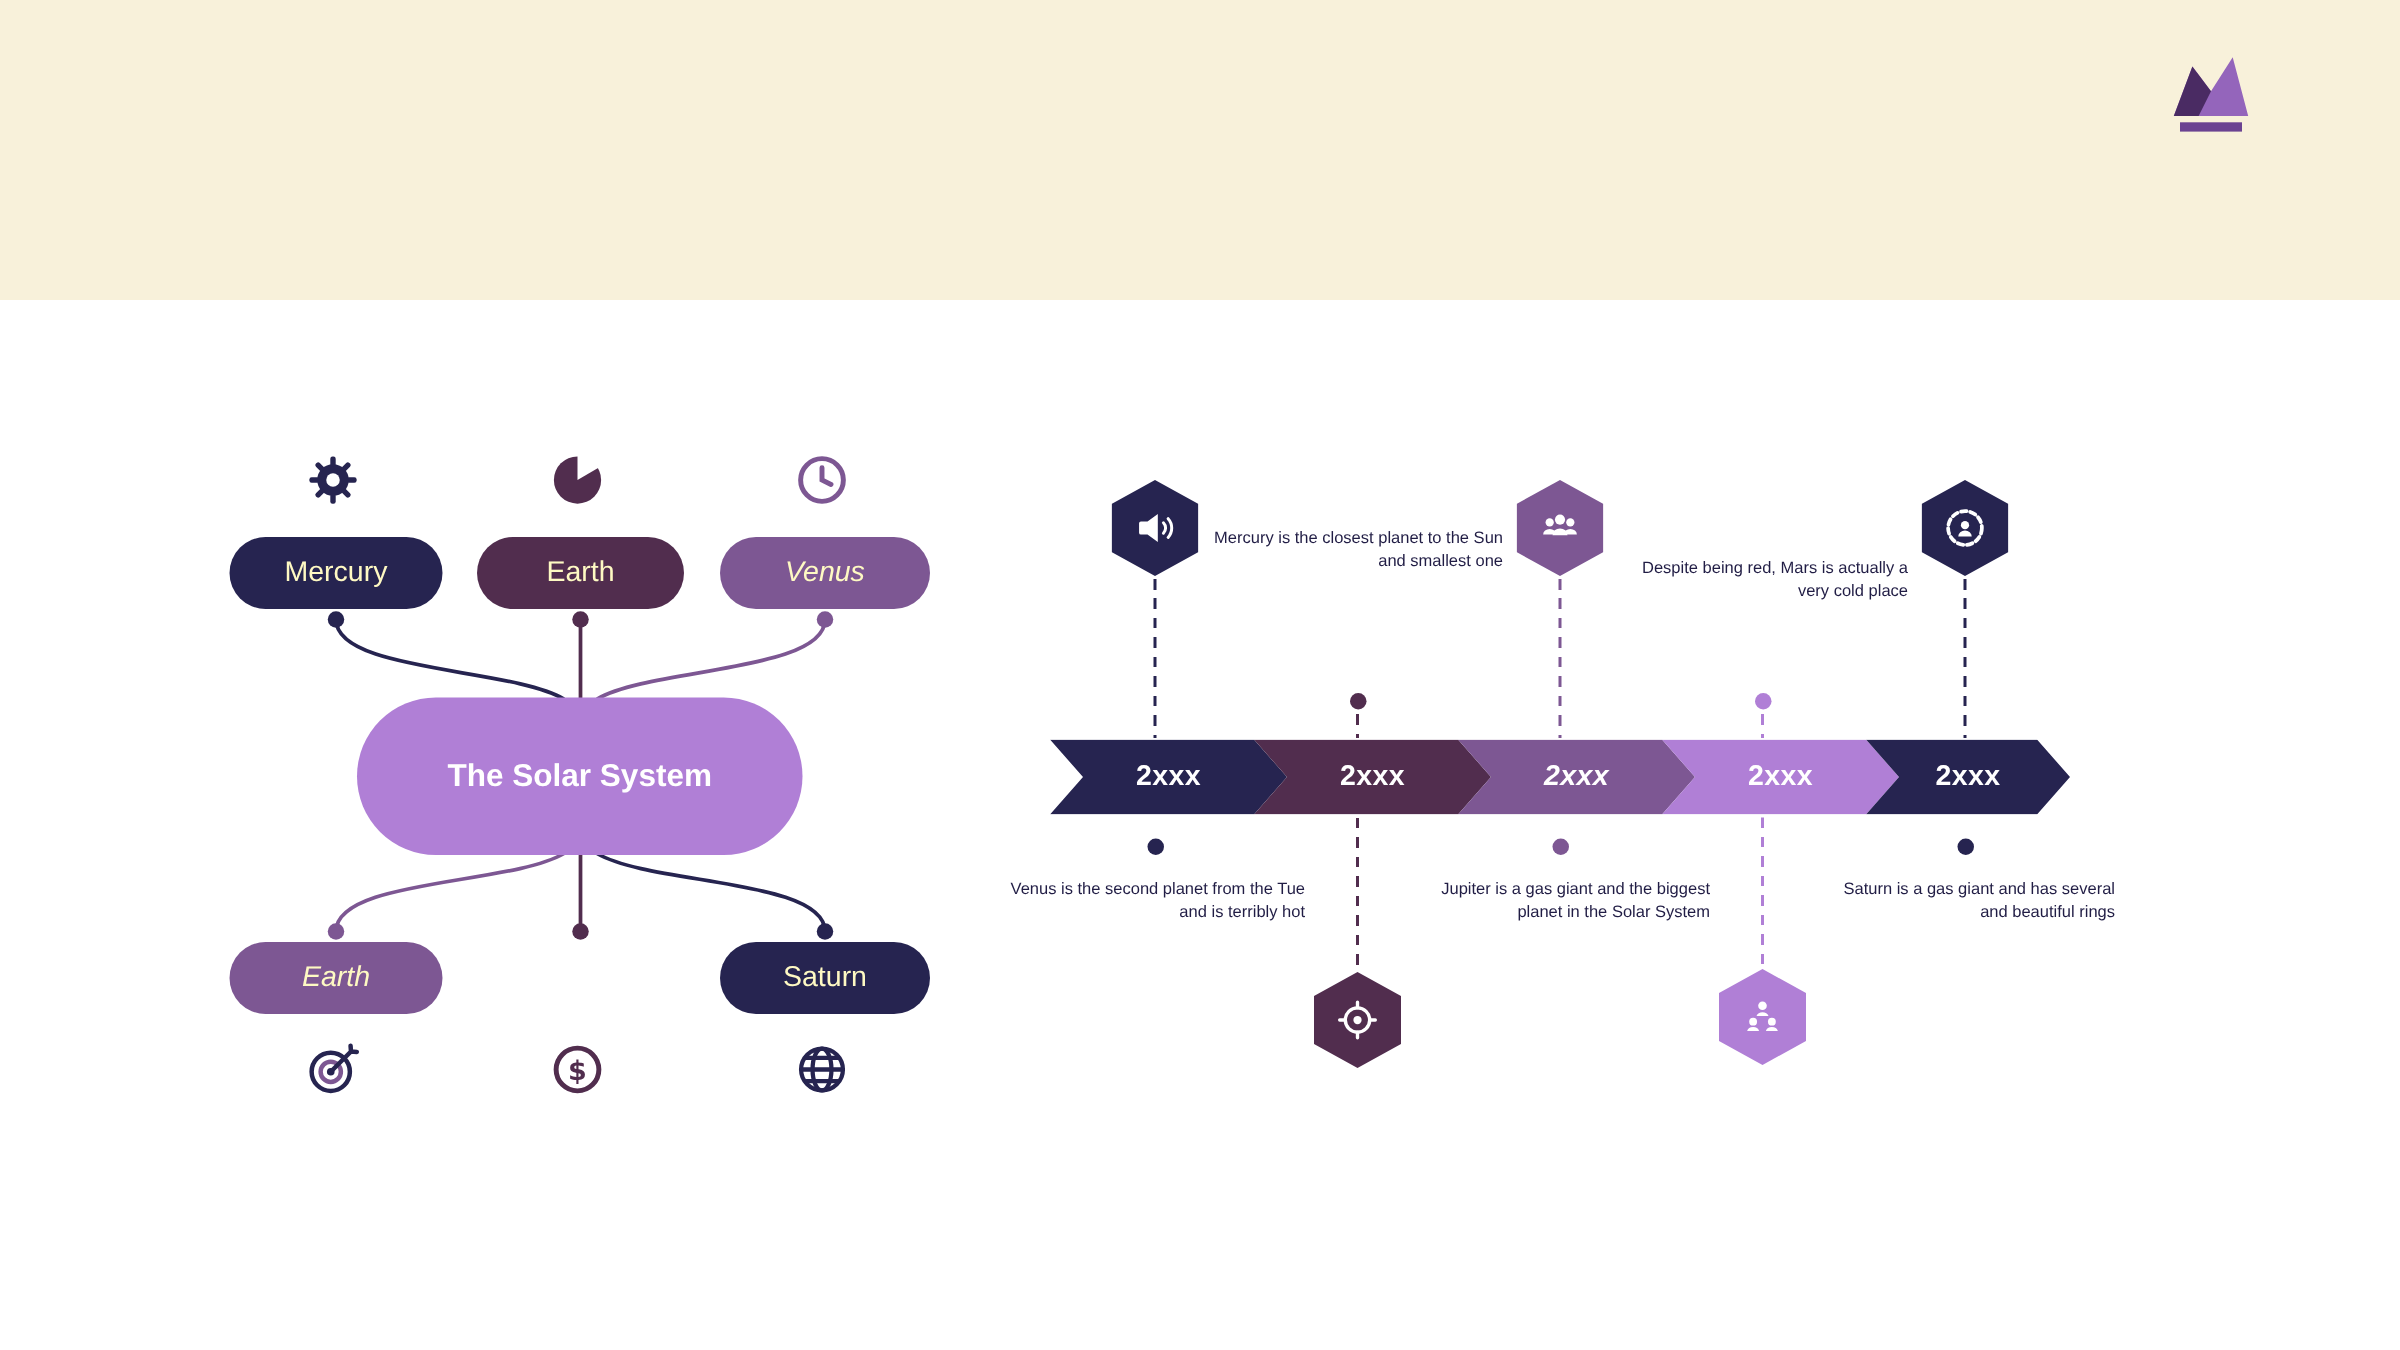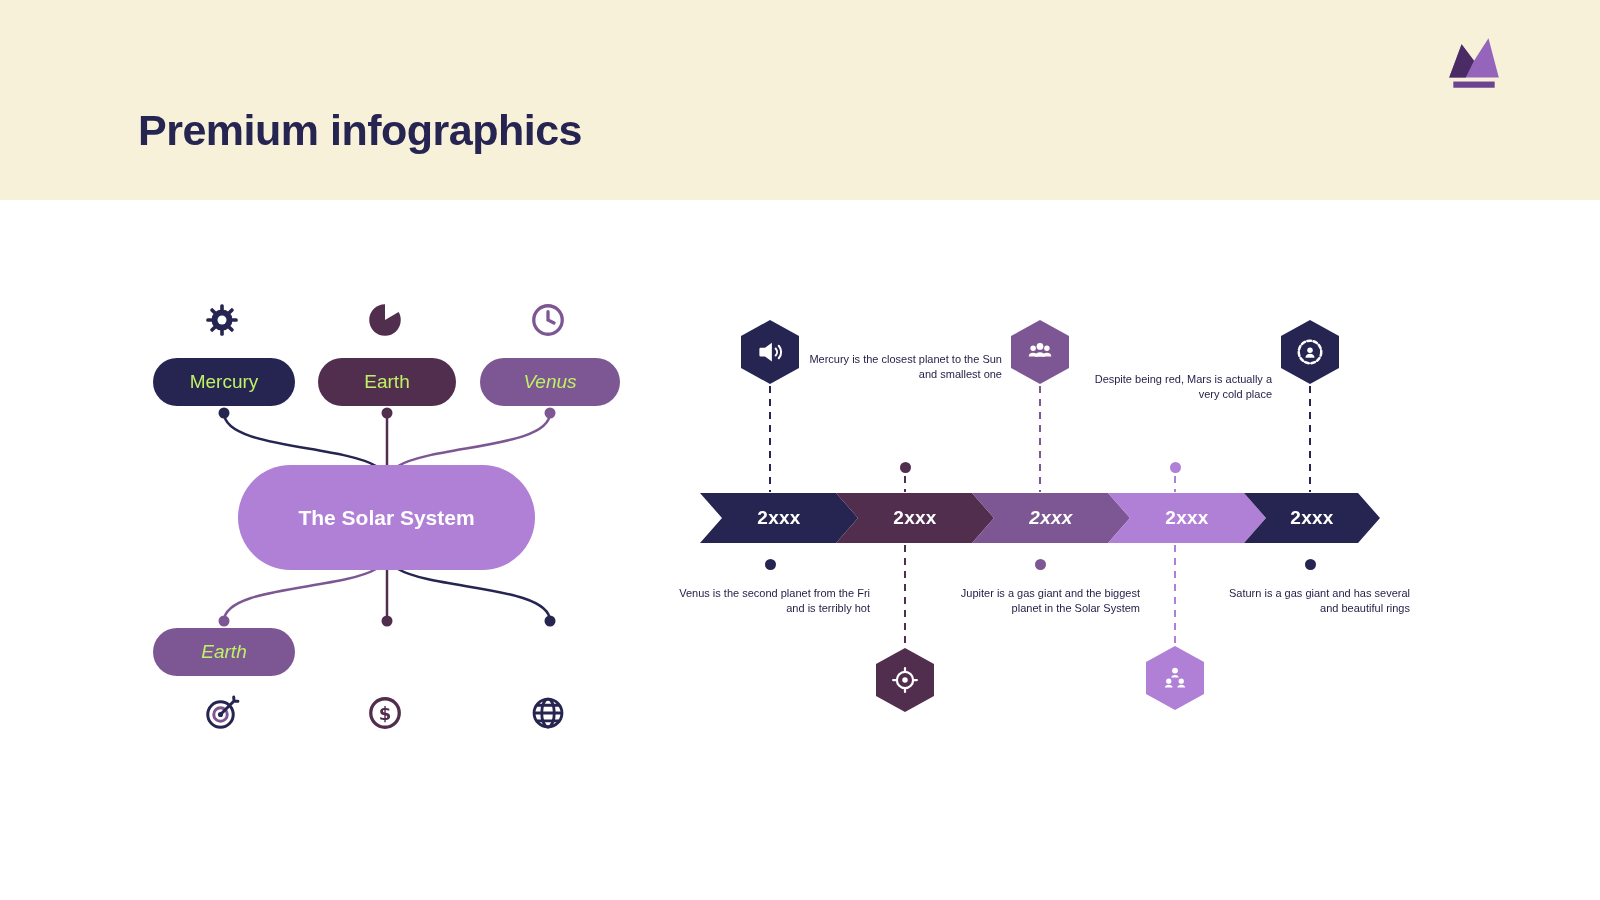--- a/index.html
+++ b/index.html
@@ -16,21 +16,21 @@
   
   .c-navy { background: #262450; }
   .c-plum { background: #512d4e; }
   .c-purple { background: #7d5793; font-style: italic; }
   .c-lavender { background: #b07fd6; }
   .bg-navy { background: #262450; } .bg-plum { background: #512d4e; }
   .bg-purple { background: #7d5793; } .bg-lavender { background: #b07fd6; }
 
   
   .pill { position: absolute; height: 48px; border-radius: 24px; display: flex; align-items: center;
-          justify-content: center; color: #bef264; font-size: 19px; z-index: 2; }
+          justify-content: center; color: #fef9c3; font-size: 19px; z-index: 2; }
   .center-pill { position: absolute; left: 238px; top: 465px; width: 297px; height: 105px;
           border-radius: 53px; display: flex; align-items: center; justify-content: center;
           color: #fff; font-size: 21px; font-weight: 700; z-index: 2; }
   .mini-icon { position: absolute; width: 36px; height: 36px; z-index: 2; }
   .mini-icon svg { width: 36px; height: 36px; display: block; }
   .connector-svg { position: absolute; left: 0; top: 0; z-index: 1; }
 
   
   .arrow { position: absolute; top: 493px; width: 158px; height: 50px;
            clip-path: polygon(0 0, calc(100% - 22px) 0, 100% 50%, calc(100% - 22px) 100%, 0 100%, 22px 50%);
@@ -47,21 +47,20 @@
   .dash-lavender { background: repeating-linear-gradient(to bottom, #b07fd6 0 7px, transparent 7px 13px); }
   .dot { position: absolute; width: 11px; height: 11px; border-radius: 50%; }
   .tl-text { position: absolute; text-align: right; font-size: 11px; line-height: 1.32; color: #211d45; }
 </style>
 </head>
 <body>
 
 <div class="slide">
 
   <div class="band"></div>
-  <h1 class="title">Premium infographics</h1>
   <div class="logo">
     <svg viewBox="0 0 60 56" width="62" height="58">
       <polygon points="6,40 18,8 30,24 44,2 54,40" fill="#9465bb"></polygon>
       <polygon points="6,40 18,8 30,24 22,40" fill="#4a2b63"></polygon>
       <rect x="10" y="44" width="40" height="6" fill="#6b4391"></rect>
     </svg>
   </div>
 
   <svg class="connector-svg" width="1600" height="900" viewBox="0 0 1600 900">
     <path d="M224,413 C224,448 340,445 376,466" stroke="#262450" stroke-width="2.5" fill="none"></path>
@@ -117,20 +116,23 @@
     <span>Venus</span>
   </div>
 
   <div class="center-pill c-lavender">
     <span>The Solar System</span>
   </div>
 
   <div class="pill c-purple" style="left:153px;top:628px;width:142px">
     <span>Earth</span>
   </div>
+  <div class="pill c-navy" style="left:480px;top:628px;width:140px">
+    <span>Saturn</span>
+  </div>
 
   <div class="mini-icon" style="left:204px;top:695px">
     <svg viewBox="0 0 24 24" fill="none">
       <circle cx="11" cy="13" r="8.5" stroke="#262450" stroke-width="2"></circle>
       <circle cx="11" cy="13" r="4.5" stroke="#7d5793" stroke-width="2"></circle>
       <circle cx="11" cy="13" r="1.7" fill="#262450"></circle>
       <path d="M11 13 L20 4 M20 4 l2.6 0.2 M20 4 l-0.2 -2.6" stroke="#262450" stroke-width="2" stroke-linecap="round"></path>
     </svg>
   </div>
   <div class="mini-icon" style="left:367px;top:695px">
@@ -213,17 +215,17 @@
   </div>
   <div class="arrow c-lavender" style="left:1108px">
     <span>2xxx</span>
   </div>
   <div class="arrow c-navy" style="left:1244px;width:136px">
     <span>2xxx</span>
   </div>
 
   <div class="tl-text" style="left:808px;top:352px;width:194px">Mercury is the closest planet to the Sun and smallest one</div>
   <div class="tl-text" style="left:1078px;top:372px;width:194px">Despite being red, Mars is actually a very cold place</div>
-  <div class="tl-text" style="left:670px;top:586px;width:200px">Venus is the second planet from the Fri and is terribly hot</div>
+  <div class="tl-text" style="left:670px;top:586px;width:200px">Venus is the second planet from the Tue and is terribly hot</div>
   <div class="tl-text" style="left:940px;top:586px;width:200px">Jupiter is a gas giant and the biggest planet in the Solar System</div>
   <div class="tl-text" style="left:1210px;top:586px;width:200px">Saturn is a gas giant and has several and beautiful rings</div>
 
 </div>
 
 </body></html>

